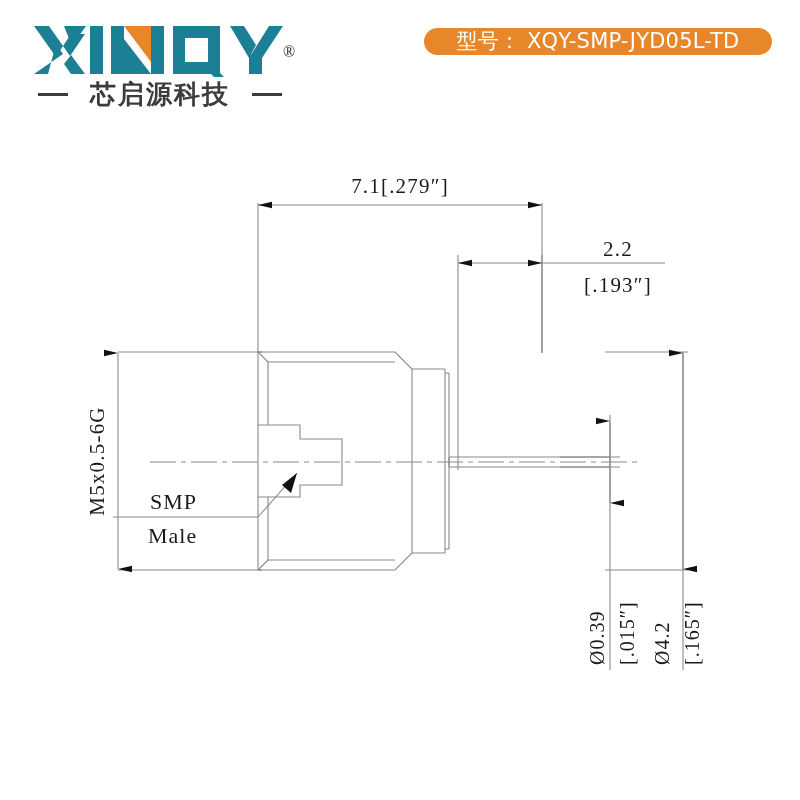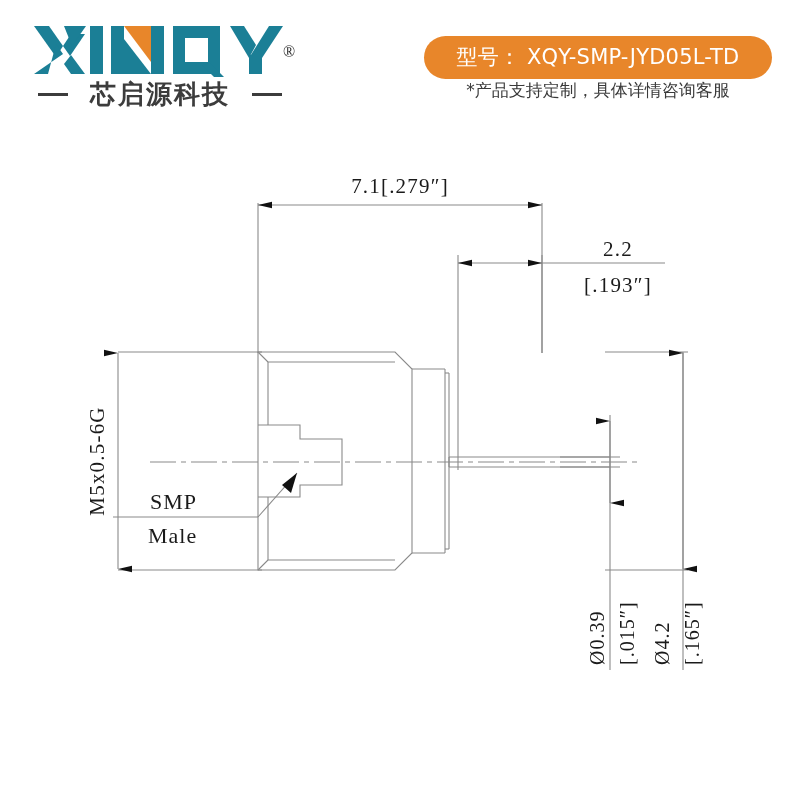--- a/index.html
+++ b/index.html
@@ -64,22 +64,22 @@
     font-weight: 700;
     letter-spacing: 2px;
     color: #3c3c3c;
     line-height: 1;
     white-space: nowrap;
   }
 
   
   #badge {
     position: absolute;
-    left: 424px; top: 36px;
-    width: 348px; height: 43px;
+    left: 424px; top: 28px;
+    width: 348px; height: 27px;
     border-radius: 22px;
     background: #E8862A;
     display: flex;
     align-items: center;
     justify-content: center;
   }
   #badge-text {
     color: #ffffff;
     font-size: 21px;
     font-family: "DejaVu Sans", sans-serif;
@@ -167,21 +167,20 @@
       <span class="logo-rule"></span>
       <span id="logo-cn-text">芯启源科技</span>
       <span class="logo-rule"></span>
     </div>
   </div>
 
   <div id="badge">
     <span id="badge-text">型号： XQY-SMP-JYD05L-TD</span>
   </div>
 
-  <div id="badge-note">*产品支持定制，具体详情咨询客服</div>
 </div>
 
 <div id="drawing">
 <svg width="800" height="675" viewBox="0 0 800 675">
   <defs>
     <marker id="arrL" markerWidth="14" markerHeight="8" refX="0" refY="4" orient="auto" markerUnits="userSpaceOnUse">
       <path d="M0,4 L14,0.7 L14,7.3 z" fill="#111"></path>
     </marker>
     <marker id="arrR" markerWidth="14" markerHeight="8" refX="14" refY="4" orient="auto" markerUnits="userSpaceOnUse">
       <path d="M14,4 L0,0.7 L0,7.3 z" fill="#111"></path>

